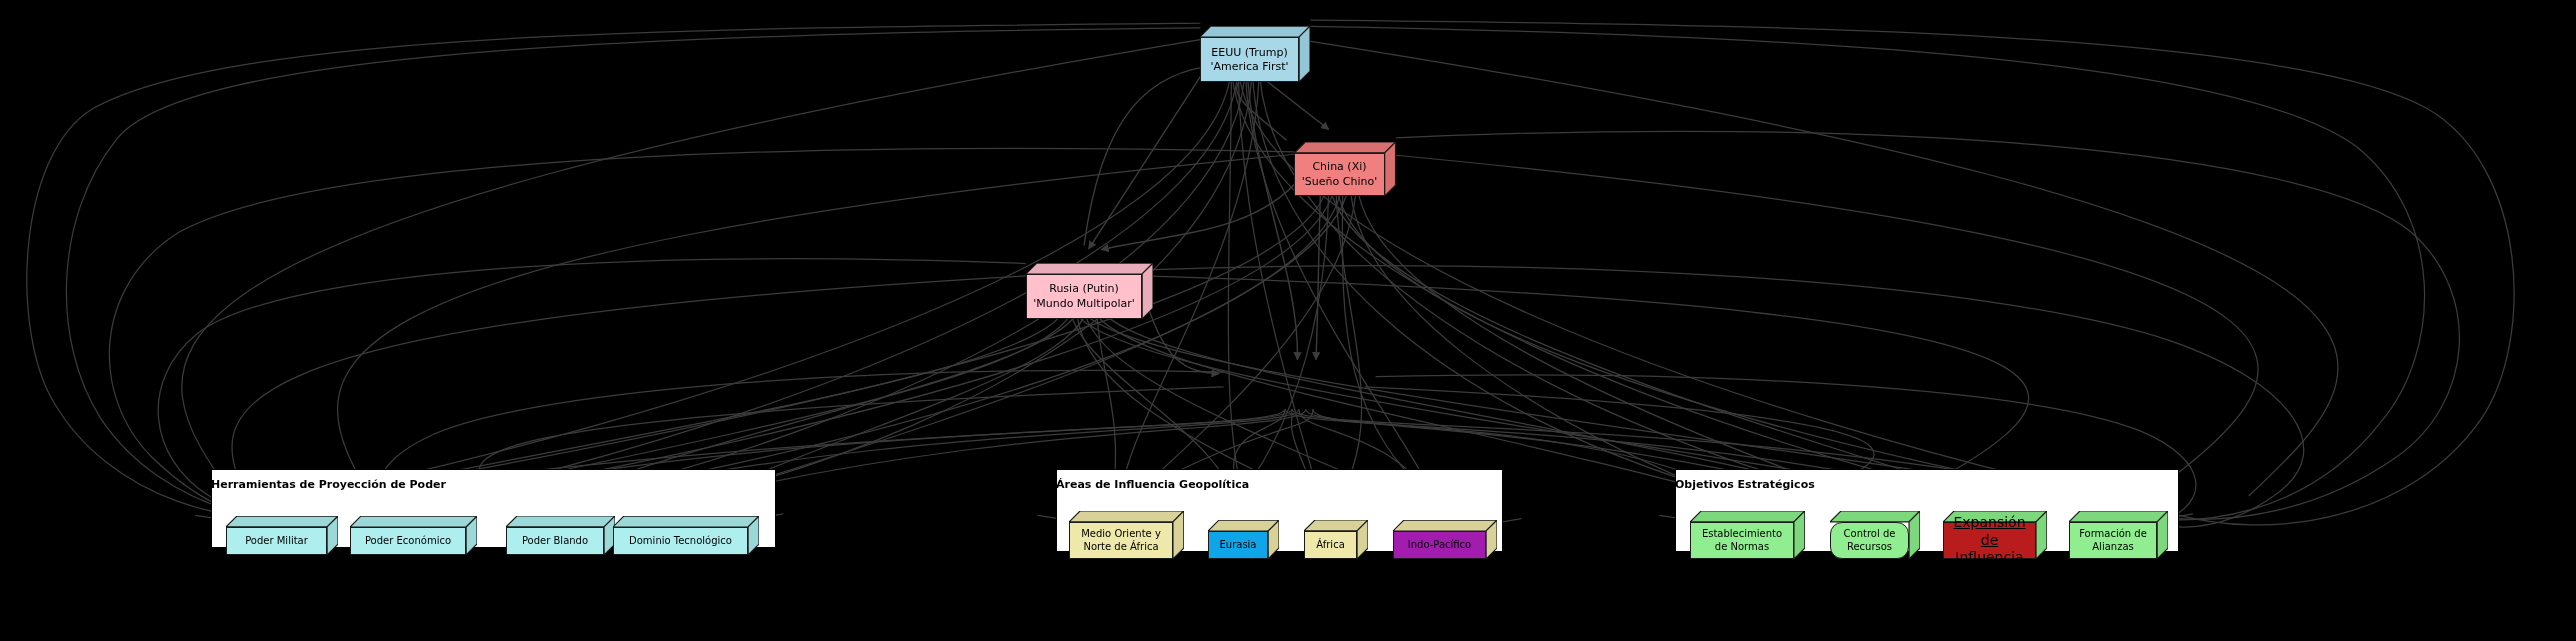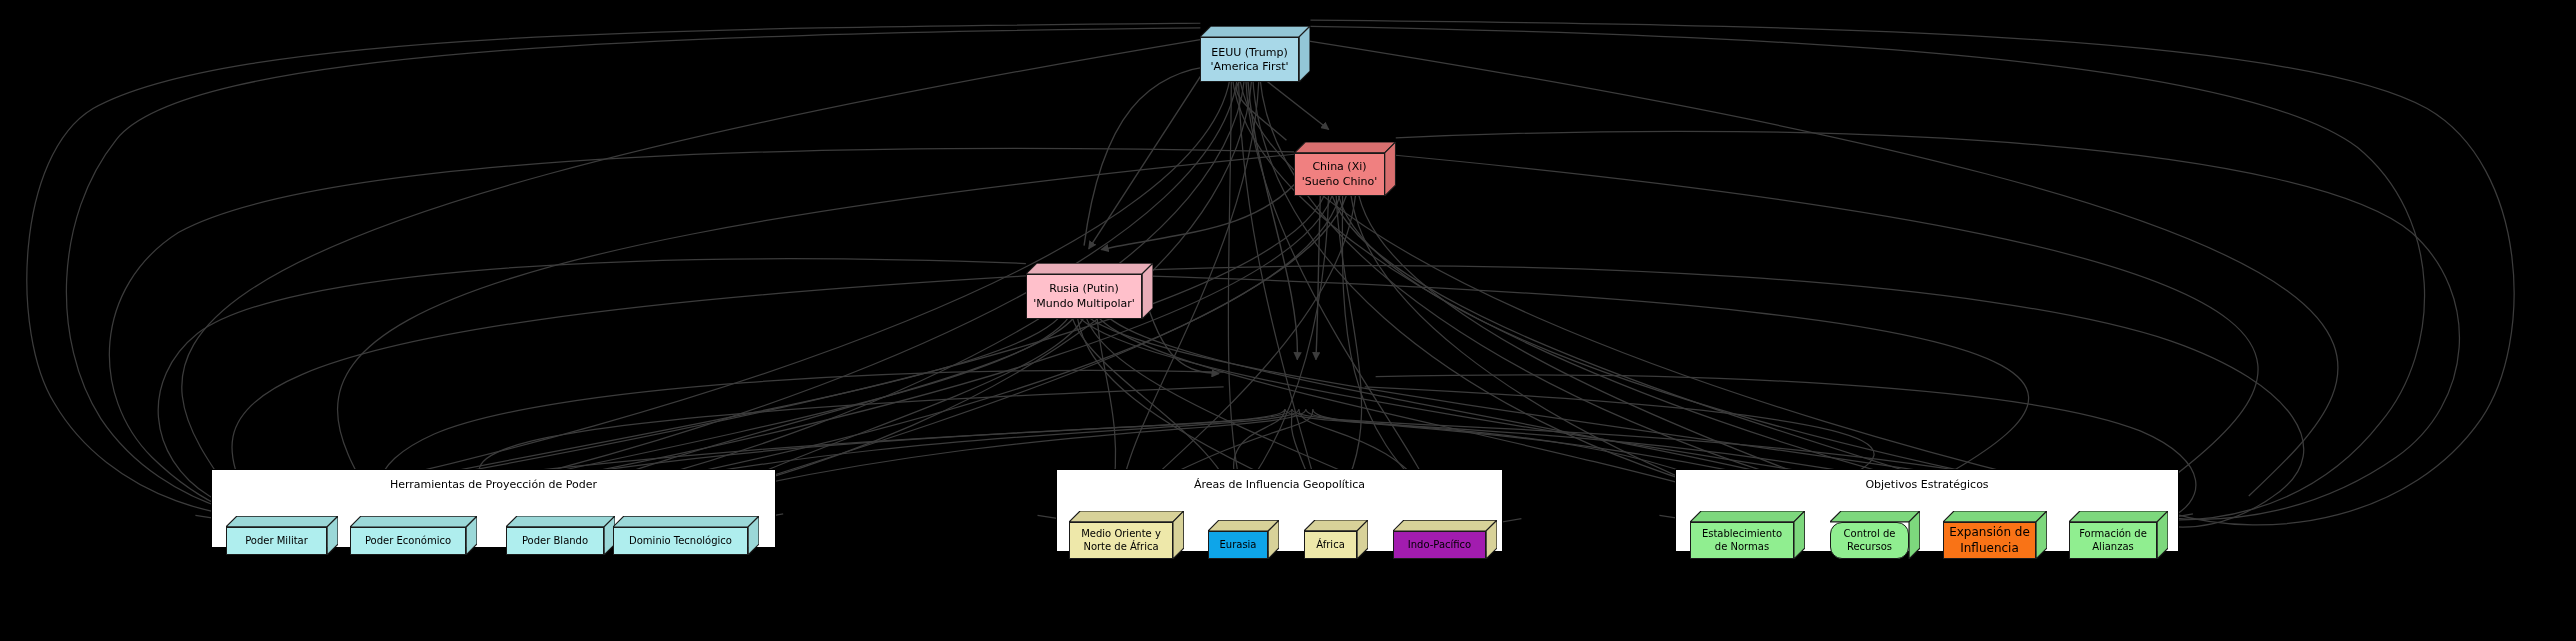--- a/index.html
+++ b/index.html
@@ -61,22 +61,21 @@
   .cluster {
     position: absolute;
     background: #ffffff;
     border: 1.2px solid #000000;
     box-sizing: border-box;
     z-index: 0;
   }
   .cluster-title {
     position: absolute;
     width: 100%;
-    text-align: center;
-    font-weight: normal;
+    font-weight: bold;
     color: #000000;
     z-index: 6;
     pointer-events: none;
   }
   .inner-node { z-index: 5; }
 </style>
 </head>
 <body>
 
 <div id="canvas">
@@ -341,21 +340,21 @@
 Recursos</span>
         </div>
       </div>
       <div class="node inner-node" style="left: 1943px; top: 491px; width: 104px; height: 48px;">
         <div class="top">
           <svg width="104" height="48" viewBox="0 0 134 62" style="display:block">
             <polygon points="0,14 14,0 134,0 120,14" fill="#7dd87d" stroke="#1a1a1a" stroke-width="1.5"></polygon>
             <polygon points="120,14 134,0 134,48 120,62" fill="#7dd87d" stroke="#1a1a1a" stroke-width="1.5"></polygon>
           </svg>
         </div>
-        <div class="face" style="background: #f97316; font-size: 12px;">
+        <div class="face" style="background: #b91c1c; font-size: 14px; text-decoration: underline;">
           <span class="lbl">Expansión de
 Influencia</span>
         </div>
       </div>
       <div class="node inner-node" style="left: 2069px; top: 491px; width: 99px; height: 48px;">
         <div class="top">
           <svg width="99" height="48" viewBox="0 0 128 62" style="display:block">
             <polygon points="0,14 14,0 128,0 114,14" fill="#7dd87d" stroke="#1a1a1a" stroke-width="1.5"></polygon>
             <polygon points="114,14 128,0 128,48 114,62" fill="#7dd87d" stroke="#1a1a1a" stroke-width="1.5"></polygon>
           </svg>

